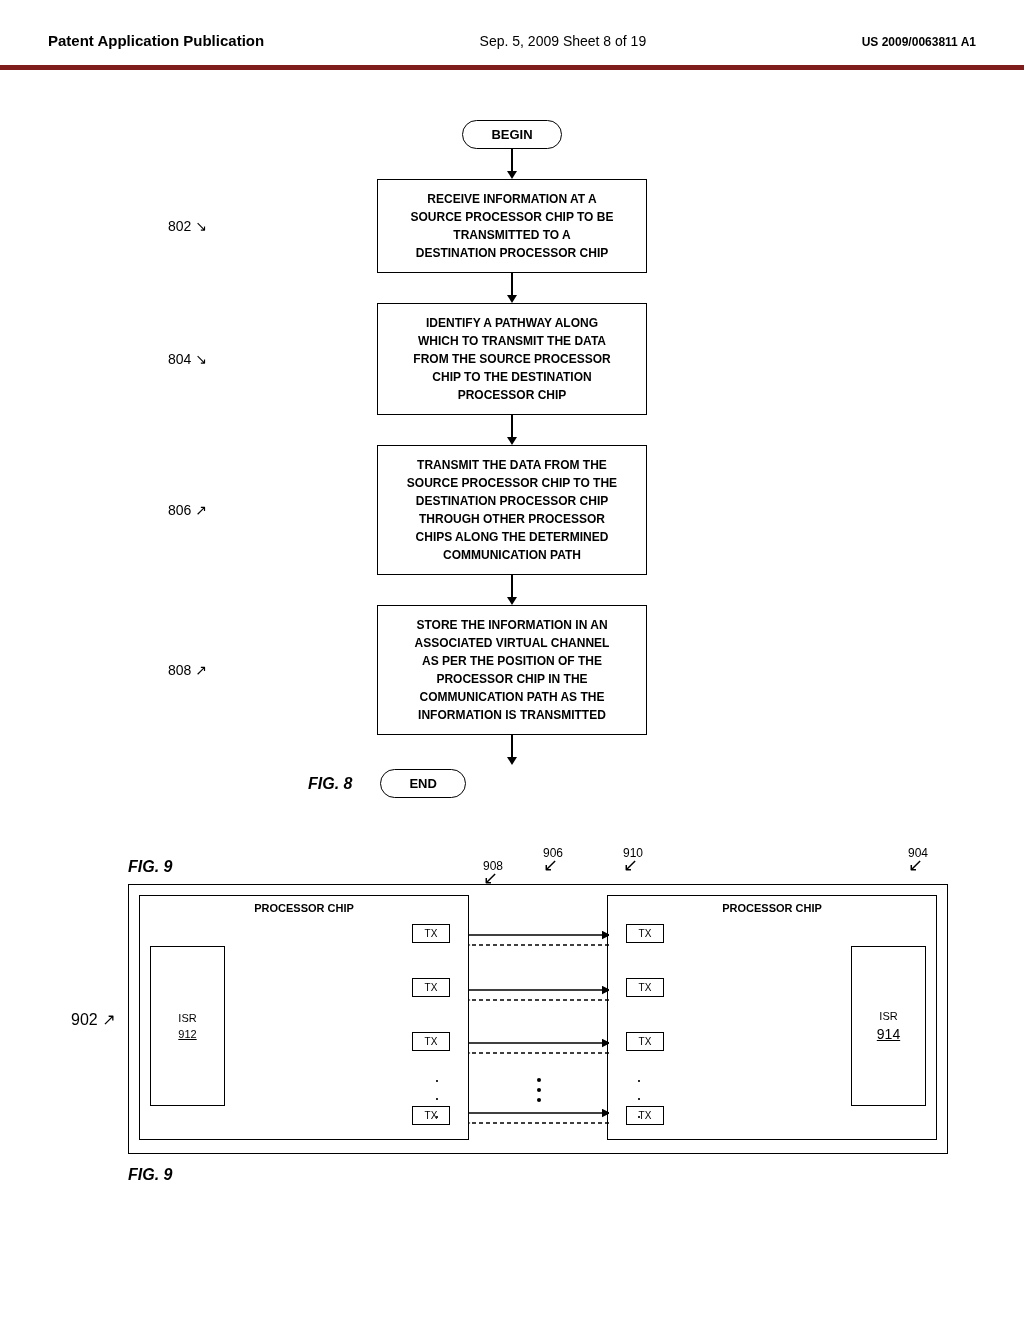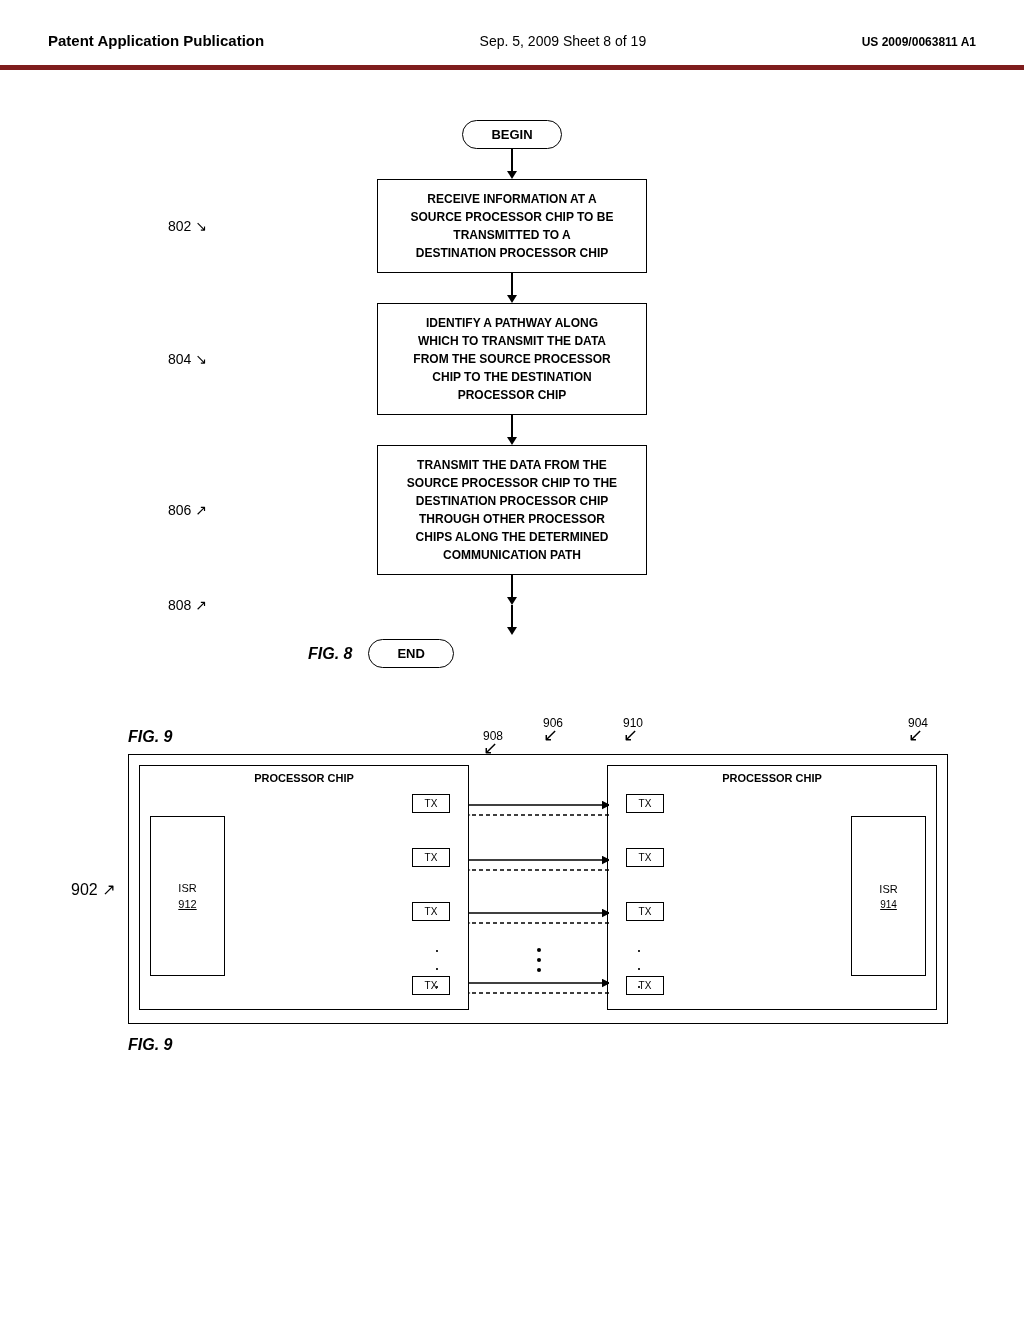--- a/index.html
+++ b/index.html
@@ -183,25 +183,33 @@
         THROUGH OTHER PROCESSOR<br>
         CHIPS ALONG THE DETERMINED<br>
         COMMUNICATION PATH
       </div>
     </div>
 
     <div class="arrow-down"></div>
 
     <div class="process-row">
       <span class="step-label">808 ↗</span>
-    </div>
-
-    <div class="arrow-down"></div>
-
-    <div style="display:flex; align-items:center; gap:16px; margin-top:4px; align-self:flex-start; margin-left:220px;">
+      <div class="process-box">
+        STORE THE INFORMATION IN AN<br>
+        ASSOCIATED VIRTUAL CHANNEL<br>
+        AS PER THE POSITION OF THE<br>
+        PROCESSOR CHIP IN THE<br>
+        COMMUNICATION PATH AS THE<br>
+        INFORMATION IS TRANSMITTED
+      </div>
+    </div>
+
+    <div class="arrow-down"></div>
+
+    <div style="display:flex; align-items:center; gap:28px; margin-top:4px; align-self:flex-start; margin-left:220px;">
       <span class="fig-text">FIG. 8</span>
       <div class="oval">END</div>
     </div>
 
   </div>
 
   <div class="fig9-section">
 
     <div style="display:flex; align-items:flex-end; gap:14px; margin-top:10px;">
       <span class="fig9-label" style="margin-bottom:8px;">FIG. 9</span>
@@ -231,21 +239,21 @@
 
           <div style="position:absolute; right:18px; bottom:14px; width:38px; border:1.5px solid #000; font-size:10px; text-align:center; padding:3px 0;">TX</div>
 
         </div>
 
         <div style="position:absolute; right:10px; top:10px; width:330px; height:245px; border:1.5px solid #000;">
           <div style="font-size:11px; font-weight:bold; text-align:center; padding-top:6px;">PROCESSOR CHIP</div>
 
           <div style="position:absolute; right:10px; top:50px; width:75px; height:160px; border:1.5px solid #000; display:flex; flex-direction:column; align-items:center; justify-content:center;">
             <div style="font-size:11px;">ISR</div>
-            <div style="font-size:10px; text-decoration:underline; margin-top:4px;">914</div>
+            <div style="font-size:14px; text-decoration:underline; margin-top:4px;">914</div>
           </div>
 
           <div style="position:absolute; left:18px; top:28px; width:38px; border:1.5px solid #000; font-size:10px; text-align:center; padding:3px 0;">TX</div>
 
           <div style="position:absolute; left:18px; top:82px; width:38px; border:1.5px solid #000; font-size:10px; text-align:center; padding:3px 0;">TX</div>
 
           <div style="position:absolute; left:18px; top:136px; width:38px; border:1.5px solid #000; font-size:10px; text-align:center; padding:3px 0;">TX</div>
 
           <div style="position:absolute; left:28px; top:175px; font-size:18px; line-height:1; color:#000;">·<br>·<br>·</div>
 

